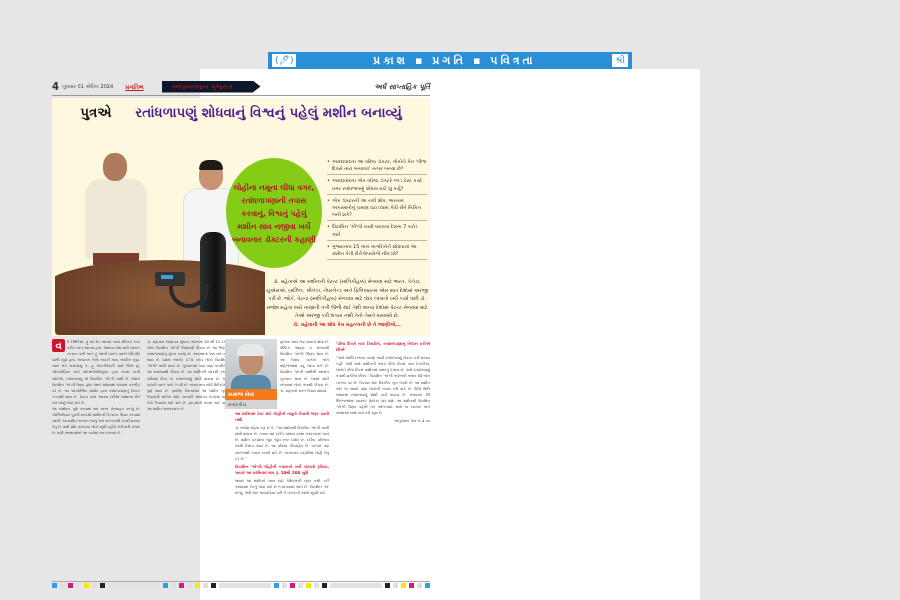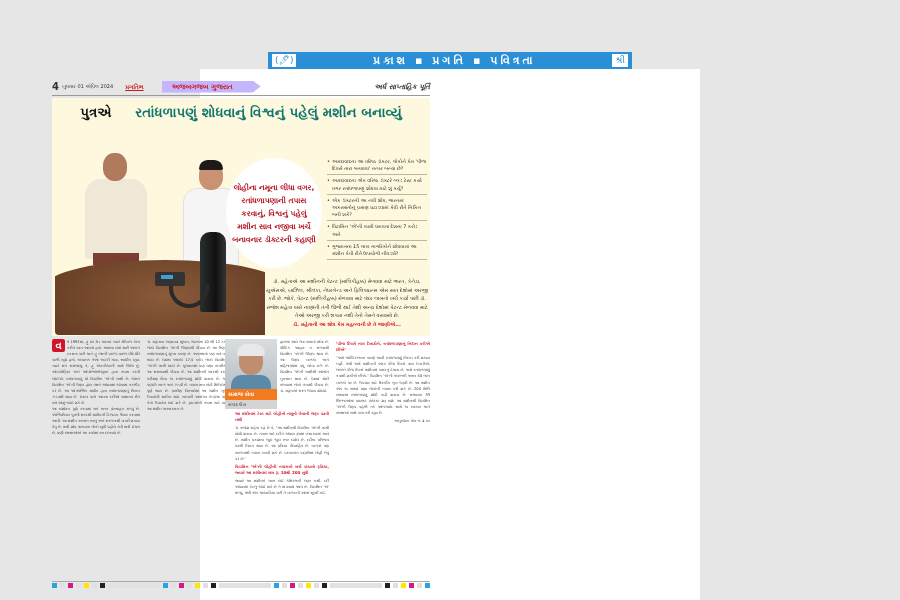--- a/index.html
+++ b/index.html
@@ -17,45 +17,45 @@
   .mast-tag .tagline { color: #fff; font-size: 11px; font-weight: bold; letter-spacing: 3px; white-space: nowrap; }
 
   
   .page { position: absolute; left: 200px; top: 69px; width: 500px; height: 531px; background: #fff; }
 
   
   .folio { position: absolute; left: 52px; top: 78px; width: 378px; height: 18px; display: flex; align-items: center; font-size: 5px; color: #333; border-bottom: 1px solid #999; }
   .folio .pgnum { font-size: 10px; font-weight: bold; margin-right: 3px; }
   .folio .date { margin-right: 12px; }
   .folio .brand { color: #c91b1b; font-size: 6px; font-weight: bold; text-decoration: underline; margin-right: 18px; }
-  .folio .section { background: #c4b5fd; color: #c91b1b; font-weight: bold; font-size: 7px; padding: 2px 28px 2px 10px; clip-path: polygon(0 0, 92% 0, 100% 50%, 92% 100%, 0 100%); }
+  .folio .section { background: #0f172a; color: #c91b1b; font-weight: normal; font-size: 7px; padding: 2px 28px 2px 10px; clip-path: polygon(0 0, 92% 0, 100% 50%, 92% 100%, 0 100%); }
   .folio .supp { margin-left: auto; font-size: 7px; font-weight: bold; color: #333; font-style: italic; }
 
   
   .headline-box { position: absolute; left: 52px; top: 98px; width: 378px; height: 238px; background: #fdf8de; }
   .headline { position: absolute; left: 0; top: 3px; width: 378px; text-align: center; font-weight: bold; color: #111; font-size: 13.5px; line-height: 23px; }
-  .headline .red { color: #0f766e; margin-left: 19px; }
+  .headline .red { color: #4c1d95; margin-left: 19px; }
 
   .photo { position: absolute; left: 3px; top: 52px; width: 210px; height: 185px; overflow: hidden; border-radius: 0 0 0 4px; }
   .photo .bg { position: absolute; inset: 0; background: #fdf8de; }
   .photo .table { position: absolute; left: -10px; top: 110px; width: 240px; height: 90px; background: radial-gradient(ellipse at 50% 40%, #8a5b3a 0%, #6e4329 60%, #5a3720 100%); border-radius: 50% 50% 0 0 / 30% 30% 0 0; }
   .person1 { position: absolute; left: 30px; top: 3px; width: 62px; height: 115px; }
   .p1-head { position: absolute; left: 18px; top: 0; width: 24px; height: 28px; background: #b07a5c; border-radius: 45%; }
   .p1-body { position: absolute; left: 0; top: 26px; width: 62px; height: 80px; background: #efe8d6; border-radius: 16px 16px 4px 4px; }
   .p1-legs { position: absolute; left: 8px; top: 100px; width: 46px; height: 12px; background: #7a3e31; }
   .person2 { position: absolute; left: 128px; top: 12px; width: 56px; height: 110px; }
   .p2-head { position: absolute; left: 16px; top: 0; width: 24px; height: 28px; background: #c99272; border-radius: 45%; }
   .p2-hair { position: absolute; left: 16px; top: -2px; width: 24px; height: 10px; background: #1f1a17; border-radius: 12px 12px 2px 2px; }
   .p2-body { position: absolute; left: 0; top: 26px; width: 56px; height: 80px; background: #f5f5f5; border-radius: 14px 14px 4px 4px; border: 1px solid #e0e0e0; }
   .device { position: absolute; left: 145px; top: 82px; width: 26px; height: 80px; background: linear-gradient(90deg,#2a2f2f,#111 60%,#333); border-radius: 10px 10px 2px 2px; }
   .reader { position: absolute; left: 100px; top: 122px; width: 30px; height: 14px; background: #333; border-radius: 2px; }
   .reader::after { content:""; position:absolute; left:6px; top:3px; width:12px; height:4px; background:#3fa0d8; }
   .cable { position: absolute; left: 114px; top: 134px; width: 40px; height: 24px; border: 4px solid #2a2a2a; border-top: none; border-radius: 0 0 20px 20px; }
 
-  .yellow-badge { position: absolute; left: 174px; top: 60px; width: 96px; height: 110px; background: #ffffff; border-radius: 50% 50% 50% 50% / 48% 48% 52% 52%; display: flex; align-items: center; justify-content: center; text-align: center; padding: 6px; }
+  .yellow-badge { position: absolute; left: 174px; top: 60px; width: 96px; height: 110px; background: #84cc16; border-radius: 50% 50% 50% 50% / 48% 48% 52% 52%; display: flex; align-items: center; justify-content: center; text-align: center; padding: 6px; }
   .yellow-badge span { font-size: 7.6px; line-height: 13px; color: #b3121f; font-weight: bold; }
 
   .qlist { position: absolute; left: 275px; top: 58px; width: 100px; }
   .qitem { display: flex; font-size: 4.8px; line-height: 7.2px; color: #222; padding: 2px 0 2px; border-bottom: 1px solid #bdb7a0; }
   .qitem .dot { margin-right: 2px; color: #222; font-size: 5px; }
 
   .desc { position: absolute; left: 212px; top: 179px; width: 166px; text-align: center; font-size: 5px; line-height: 8.5px; color: #222; }
   .desc .desc-red { color: #d0142c; font-weight: bold; display: block; }
 
   

